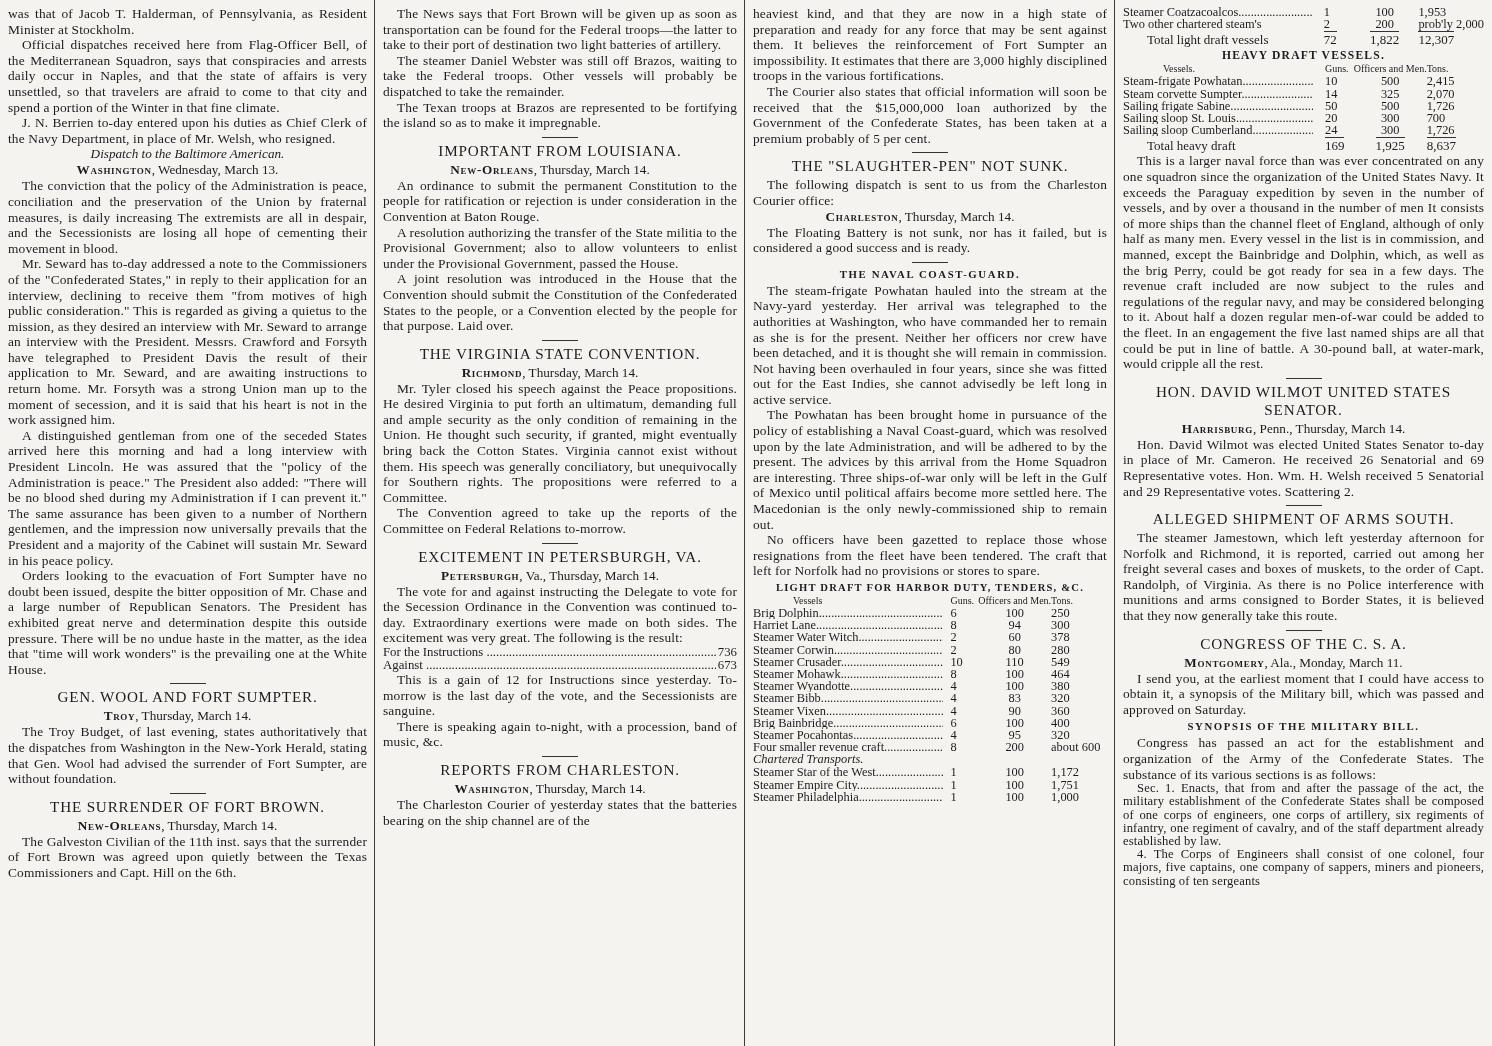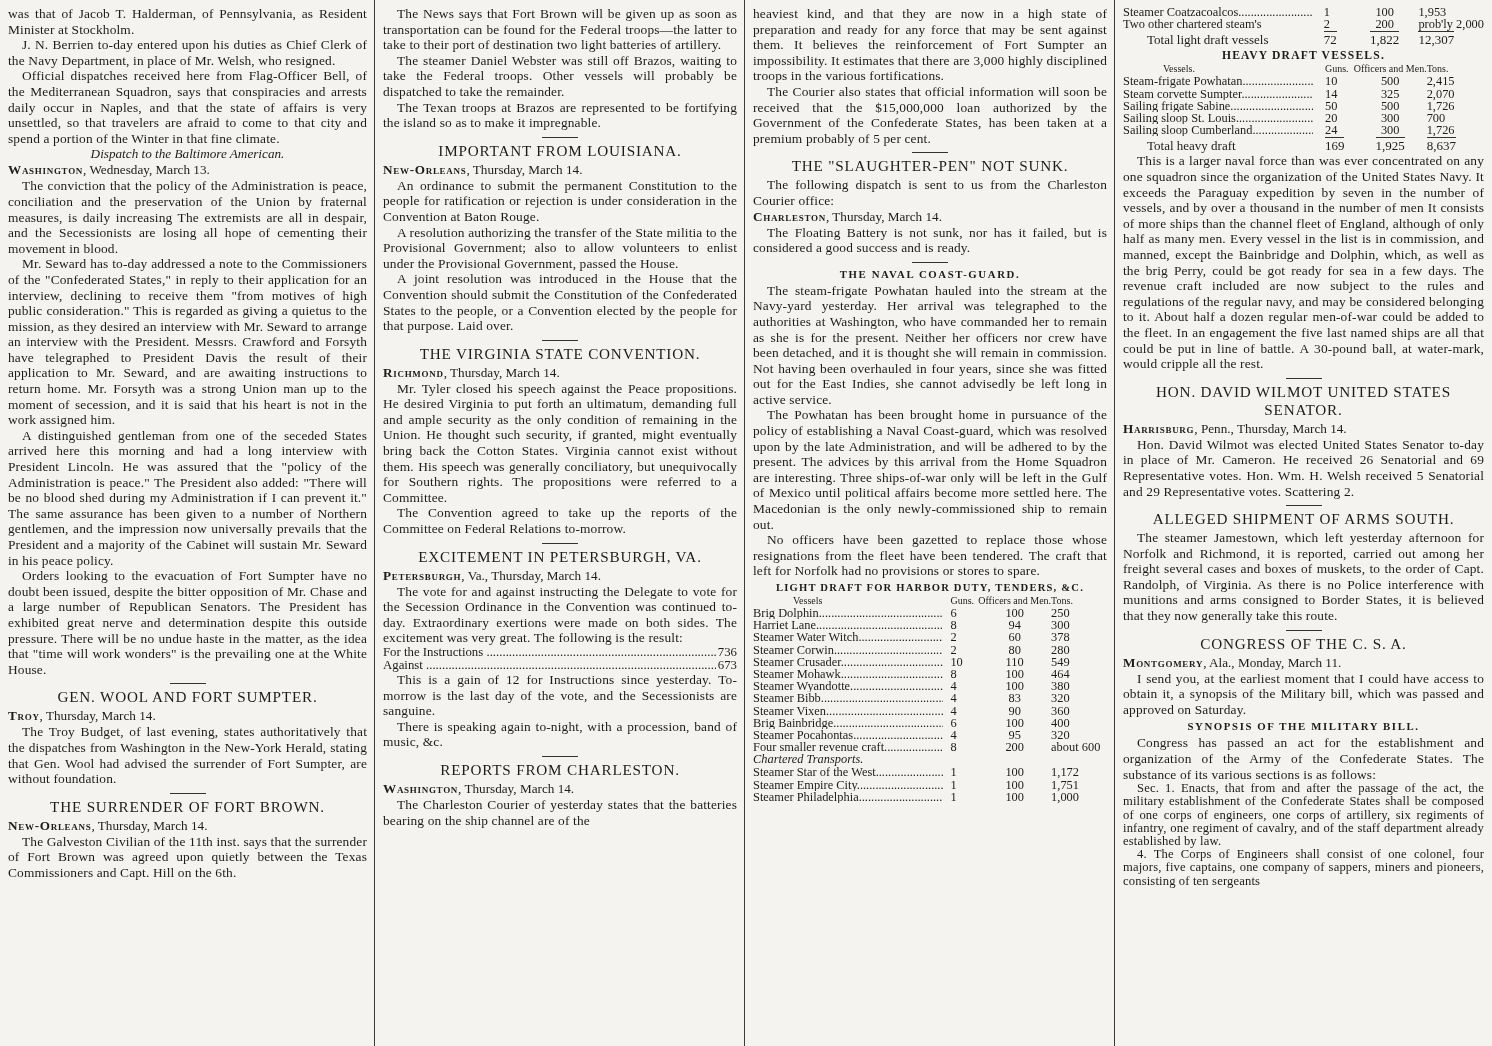--- a/index.html
+++ b/index.html
@@ -29,21 +29,21 @@
   p.noindent { text-indent: 0; }
   h2 {
     margin: 4px 0 2px 0; font-weight: normal; text-align: center;
     font-size: 15.2px; letter-spacing: 0.8px; line-height: 18px;
   }
   h3 {
     margin: 2px 0 2px 0; font-weight: bold; text-align: center;
     font-size: 10.8px; letter-spacing: 1.6px; line-height: 14px;
   }
   .dateline {
-    text-align: left; font-size: 13.2px; line-height: 16px; padding-right: 20px;
+    text-align: center; font-size: 13.2px; line-height: 16px; padding-right: 20px;
   }
   .dateline .place { font-variant: small-caps; letter-spacing: 0.7px; font-weight: bold; }
   .subline { text-align: center; font-style: italic; font-size: 13.2px; line-height: 16px; }
   .sep { width: 36px; height: 1px; background: #333; margin: 6px auto 4px auto; }
   .tally { font-size: 12.8px; line-height: 13px; display: flex; }
   .tally .lbl { flex: 1; overflow: hidden; white-space: nowrap; }
   .tally .lbl::after { content: " ....................................................................................................................."; }
   .tally .val { padding-left: 2px; }
   table.ships { width: 100%; border-collapse: collapse; font-size: 12.4px; line-height: 12.2px; }
   table.ships td { padding: 0; vertical-align: top; white-space: nowrap; }
@@ -60,22 +60,22 @@
   .nameclip { display: inline-block; max-width: 190px; overflow: hidden; white-space: nowrap; vertical-align: top; }
   p.tight { font-size: 12.6px; line-height: 13.2px; }
 </style>
 </head>
 <body>
 
 <div class="page">
 
   <div class="col col1">
     <p class="noindent">was that of Jacob T. Halderman, of Pennsylvania, as Resident Minister at Stockholm.</p>
+    <p>Official dispatches received here from Flag-Officer Bell, of the Mediterranean Squadron, says that conspiracies and arrests daily occur in Naples, and that the state of affairs is very unsettled, so that travelers are afraid to come to that city and spend a portion of the Winter in that fine climate.</p>
     <p>J. N. Berrien to-day entered upon his duties as Chief Clerk of the Navy Department, in place of Mr. Welsh, who resigned.</p>
-    <p>Official dispatches received here from Flag-Officer Bell, of the Mediterranean Squadron, says that conspiracies and arrests daily occur in Naples, and that the state of affairs is very unsettled, so that travelers are afraid to come to that city and spend a portion of the Winter in that fine climate.</p>
     <div class="subline">Dispatch to the Baltimore American.</div>
     <div class="dateline"><span class="place">Washington</span><span>, Wednesday, March 13.</span></div>
     <p>The conviction that the policy of the Administration is peace, conciliation and the preservation of the Union by fraternal measures, is daily increasing The extremists are all in despair, and the Secessionists are losing all hope of cementing their movement in blood.</p>
     <p>Mr. Seward has to-day addressed a note to the Commissioners of the "Confederated States," in reply to their application for an interview, declining to receive them "from motives of high public consideration." This is regarded as giving a quietus to the mission, as they desired an interview with Mr. Seward to arrange an interview with the President. Messrs. Crawford and Forsyth have telegraphed to President Davis the result of their application to Mr. Seward, and are awaiting instructions to return home. Mr. Forsyth was a strong Union man up to the moment of secession, and it is said that his heart is not in the work assigned him.</p>
     <p>A distinguished gentleman from one of the seceded States arrived here this morning and had a long interview with President Lincoln. He was assured that the "policy of the Administration is peace." The President also added: "There will be no blood shed during my Administration if I can prevent it." The same assurance has been given to a number of Northern gentlemen, and the impression now universally prevails that the President and a majority of the Cabinet will sustain Mr. Seward in his peace policy.</p>
     <p>Orders looking to the evacuation of Fort Sumpter have no doubt been issued, despite the bitter opposition of Mr. Chase and a large number of Republican Senators. The President has exhibited great nerve and determination despite this outside pressure. There will be no undue haste in the matter, as the idea that "time will work wonders" is the prevailing one at the White House.</p>
     <div class="sep"></div>
     <h2>GEN. WOOL AND FORT SUMPTER.</h2>
     <div class="dateline"><span class="place">Troy</span><span>, Thursday, March 14.</span></div>
     <p>The Troy Budget, of last evening, states authoritatively that the dispatches from Washington in the New-York Herald, stating that Gen. Wool had advised the surrender of Fort Sumpter, are without foundation.</p>

